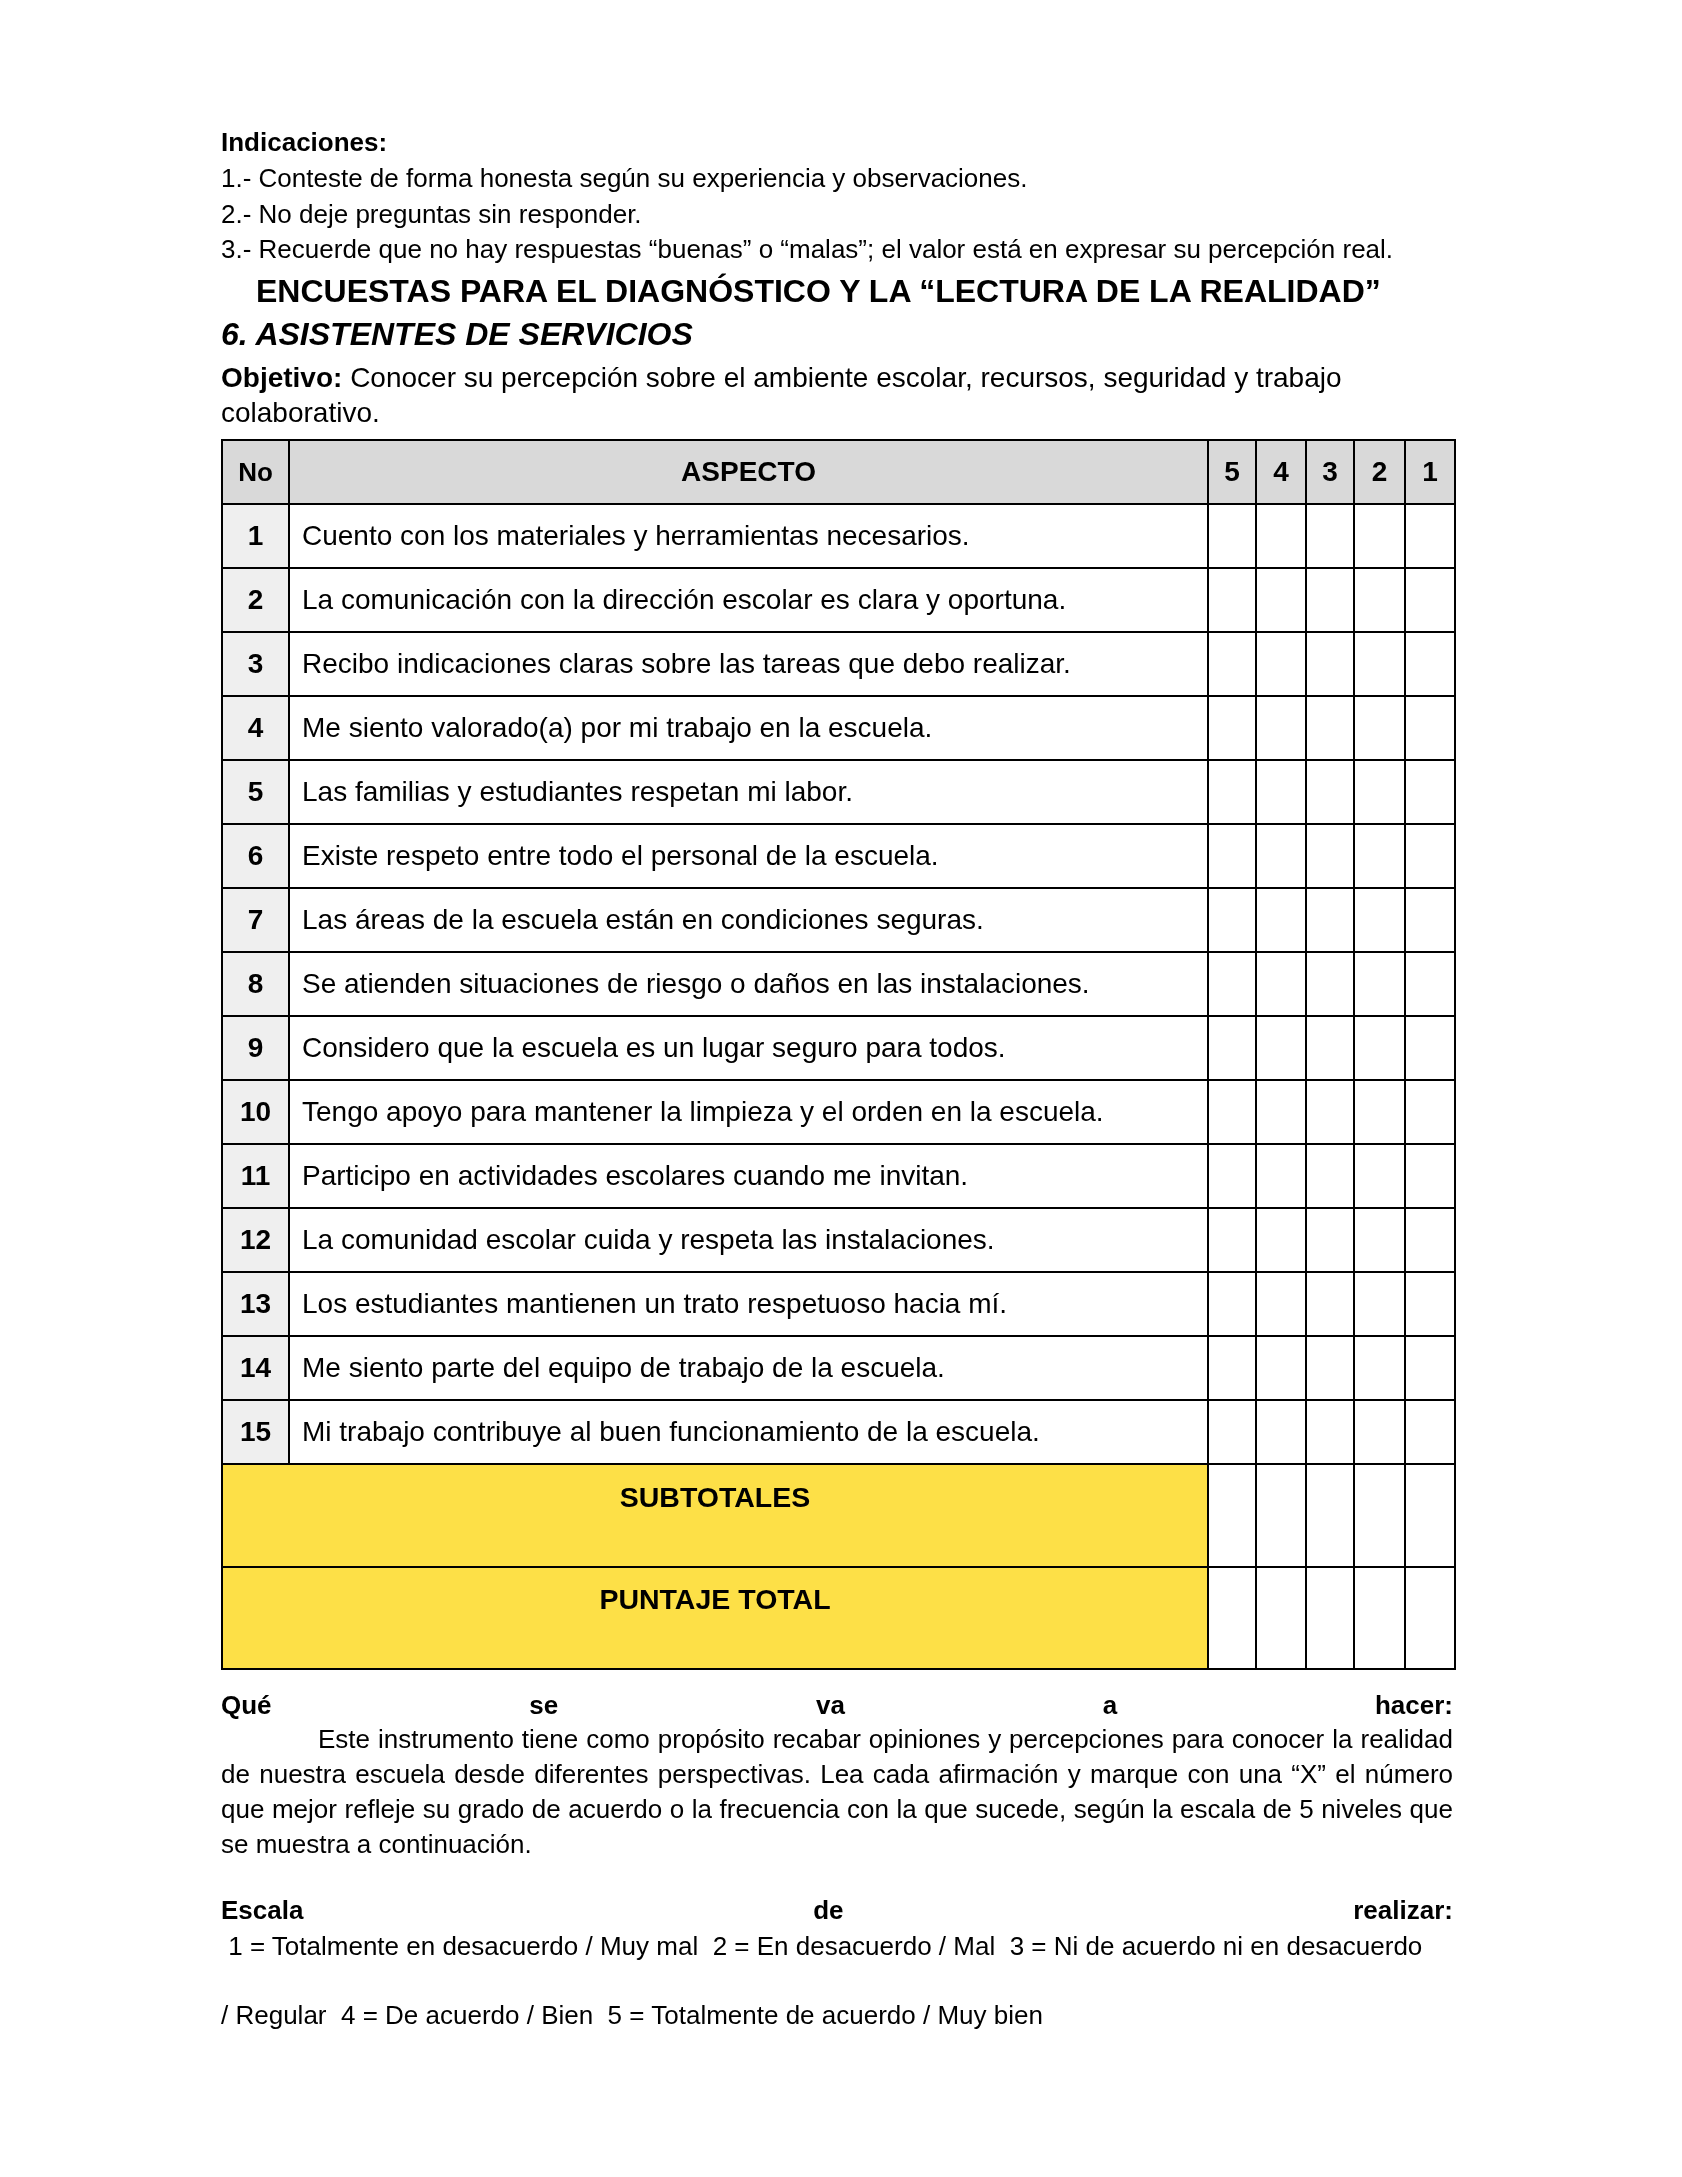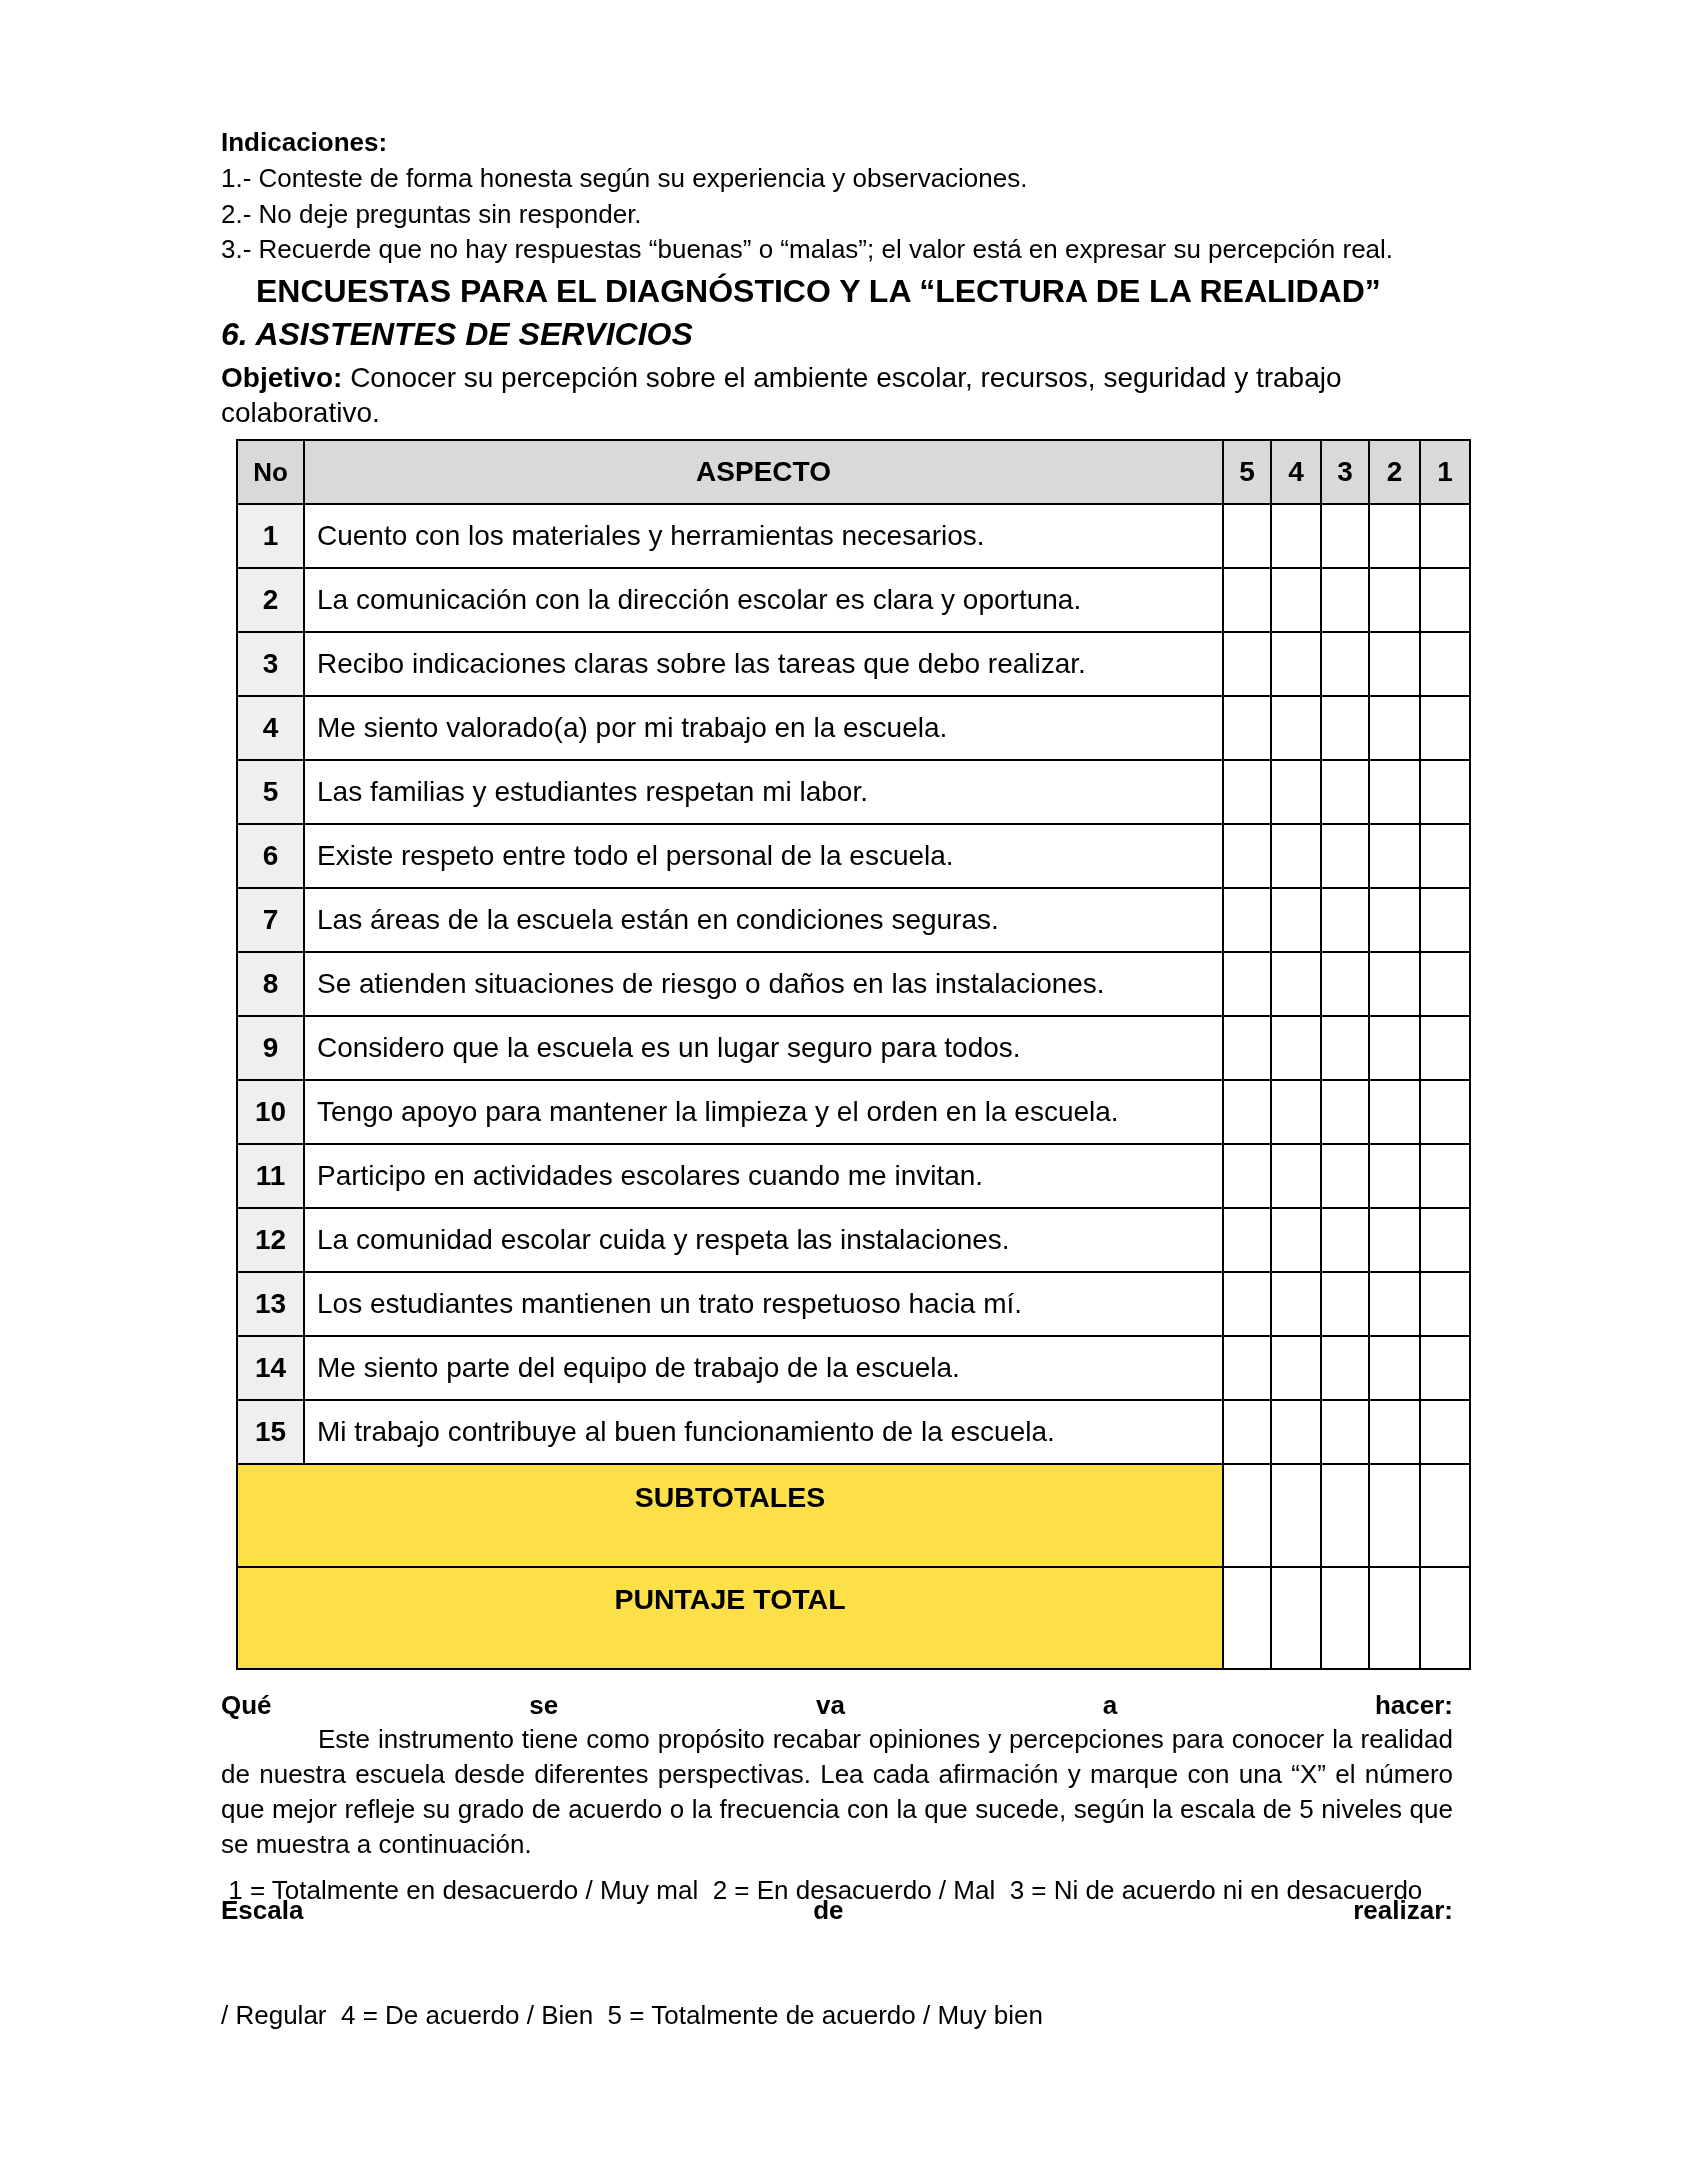--- a/index.html
+++ b/index.html
@@ -4,21 +4,21 @@
 <style>
   html, body { margin:0; padding:0; background:#ffffff; }
   body { width:1683px; height:2177px; position:relative; overflow:hidden;
          font-family:"Liberation Sans", sans-serif; color:#000; }
   .page { position:absolute; left:221px; top:0; width:1232px; }
   .line { position:absolute; left:0; white-space:nowrap; font-size:26px; line-height:29px; }
   .b { font-weight:bold; }
   .justify-row { position:absolute; left:0; width:1232px; display:flex; justify-content:space-between;
                  font-size:26px; line-height:29px; font-weight:bold; }
   .para { position:absolute; left:0; width:1232px; font-size:26px; line-height:35px; text-align:justify; }
-  table.survey { position:absolute; left:236px; top:439px; width:1232px; border-collapse:collapse;
+  table.survey { position:absolute; left:221px; top:439px; width:1232px; border-collapse:collapse;
                  table-layout:fixed; }
   table.survey td, table.survey th { border:2.6px solid #000; padding:0; }
   table.survey th { background:#d9d9d9; font-weight:bold; font-size:28px; height:62px; }
   table.survey th.no { font-size:26px; }
   td.num { background:#efefef; font-weight:bold; font-size:28px; text-align:center; height:62px; }
   td.aspect { font-size:28px; padding-left:12px !important; text-align:left; }
   td.score { background:#fff; }
   td.total-label { background:#fde047; font-weight:bold; font-size:28.5px; text-align:center;
                    vertical-align:top; height:85px; padding-top:15.6px !important; }
 </style>
@@ -227,16 +227,16 @@
     <span>a</span>
     <span>hacer:</span>
   </div>
   <div class="para" style="top:1722px; text-indent:97px;">Este instrumento tiene como propósito recabar opiniones y percepciones para conocer la realidad de nuestra escuela desde diferentes perspectivas. Lea cada afirmación y marque con una “X” el número que mejor refleje su grado de acuerdo o la frecuencia con la que sucede, según la escala de 5 niveles que se muestra a continuación.</div>
 
   <div class="justify-row" style="top:1896px;gap:48px;">
     <span>Escala</span>
     <span>de</span>
     <span>realizar:</span>
   </div>
-  <div class="line" style="top:1876px; white-space:pre;"> 1 = Totalmente en desacuerdo / Muy mal  2 = En desacuerdo / Mal  3 = Ni de acuerdo ni en desacuerdo</div>
+  <div class="line" style="top:1932px; white-space:pre;"> 1 = Totalmente en desacuerdo / Muy mal  2 = En desacuerdo / Mal  3 = Ni de acuerdo ni en desacuerdo</div>
   <div class="line" style="top:1967px; white-space:pre;margin-top:34px;">/ Regular  4 = De acuerdo / Bien  5 = Totalmente de acuerdo / Muy bien</div>
 </div>
 
 
 </body></html>

